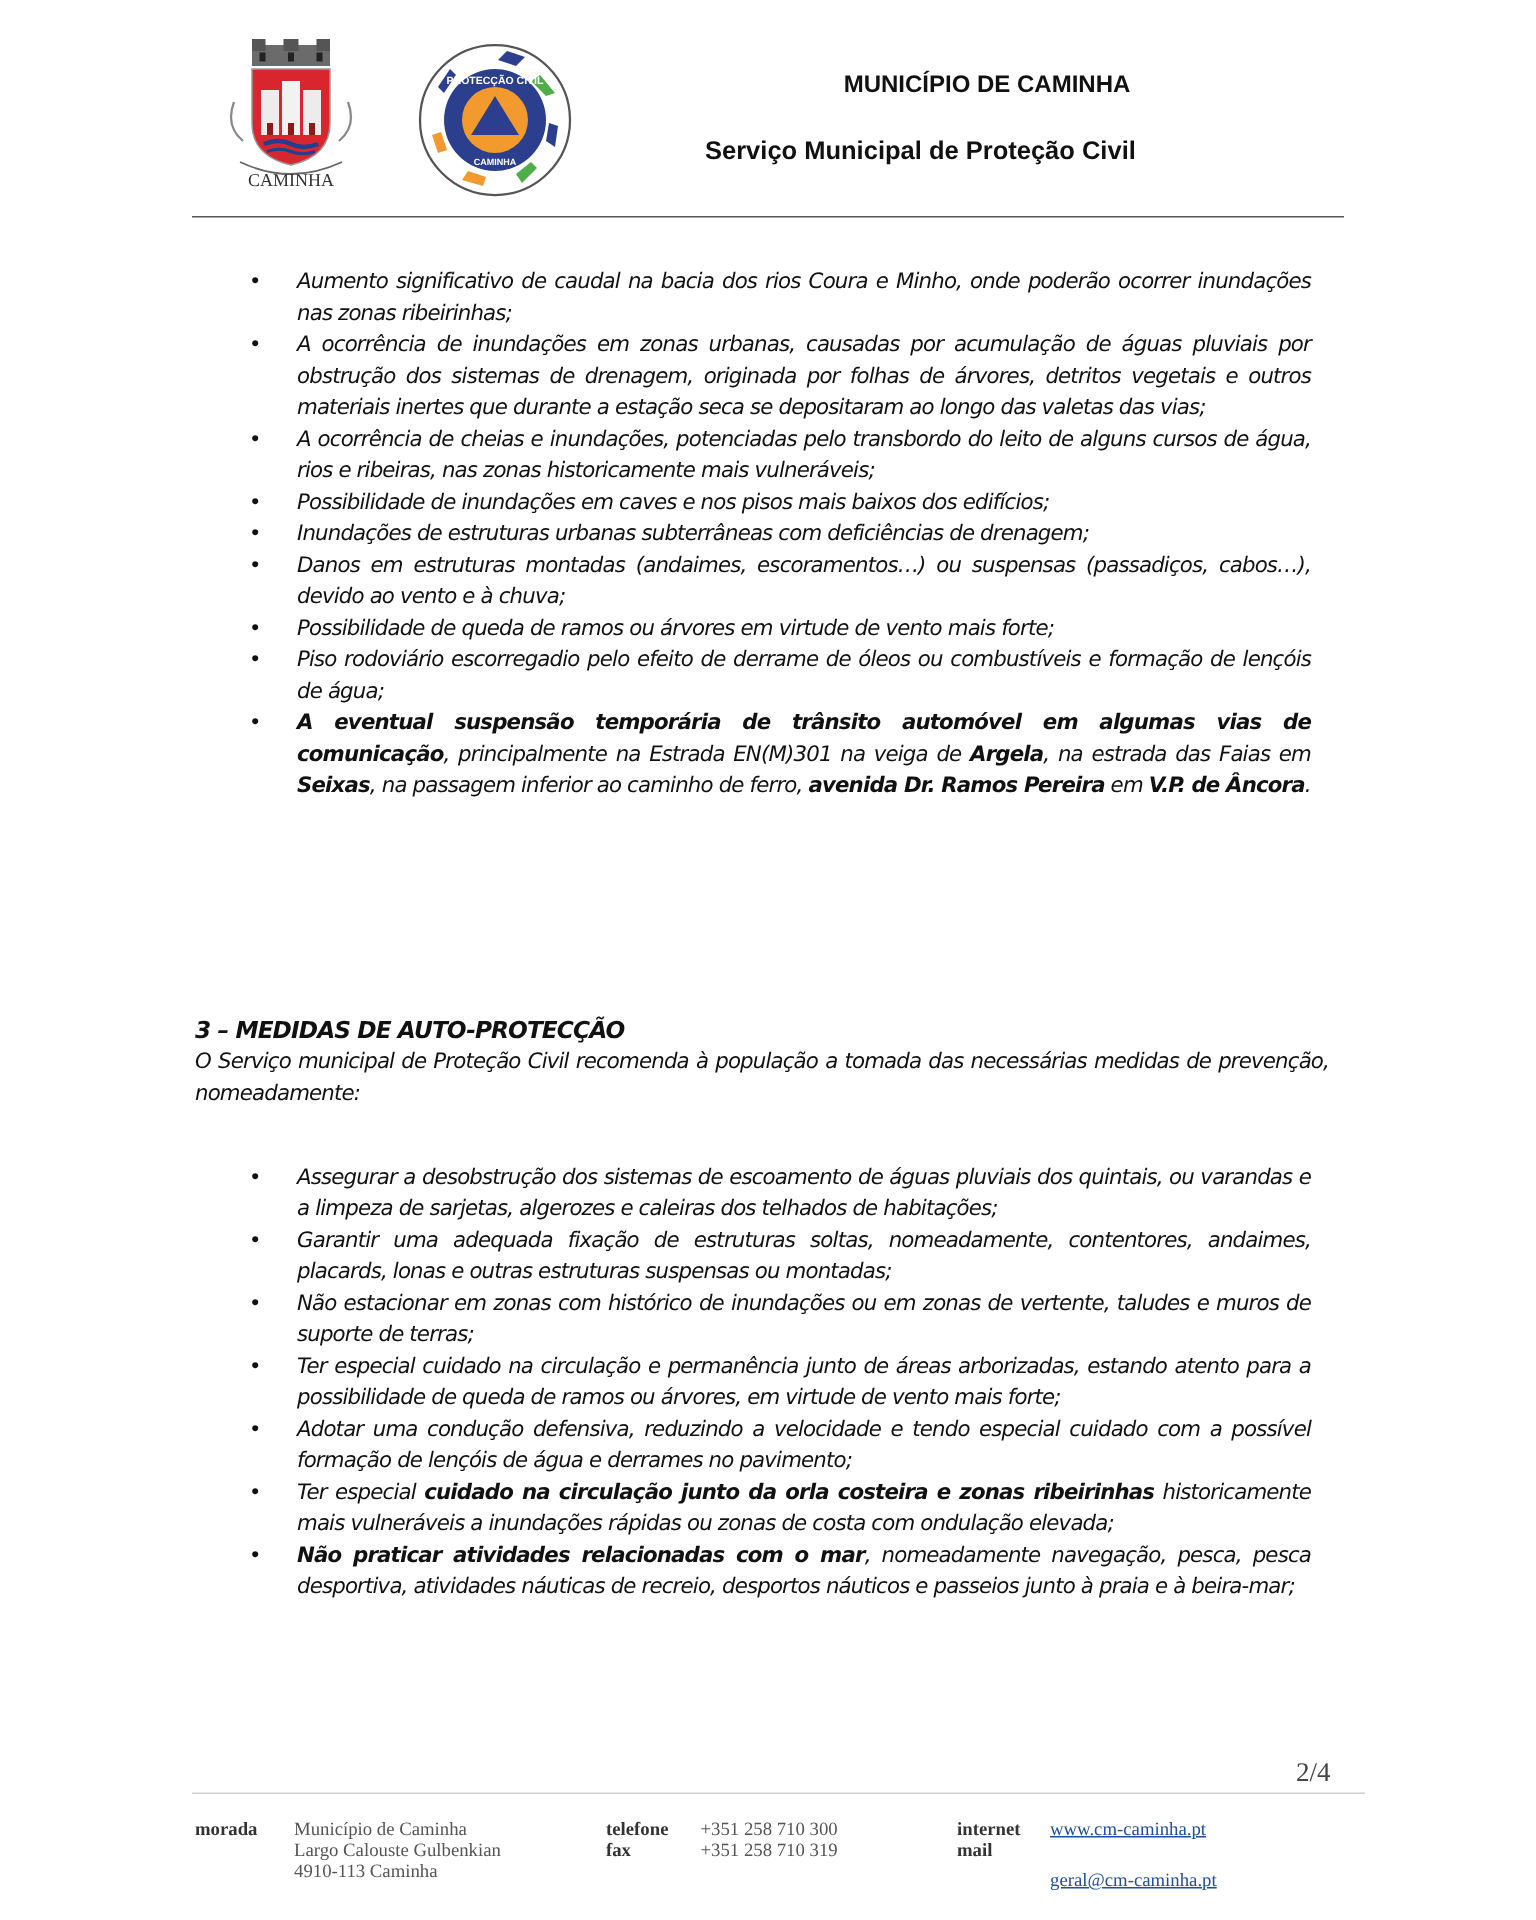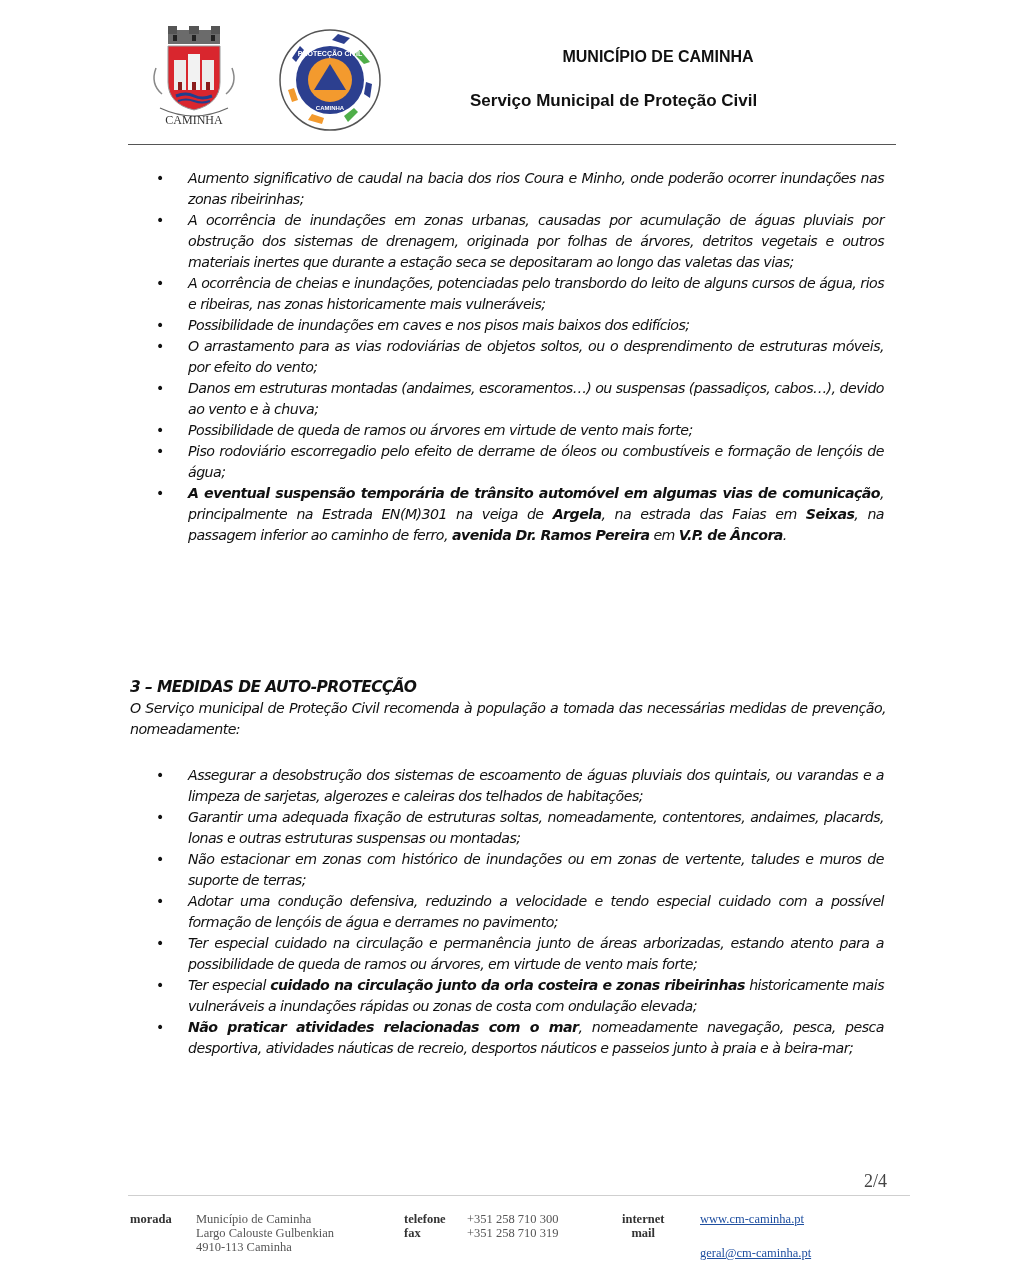--- a/index.html
+++ b/index.html
@@ -12,21 +12,21 @@
   .hdr-title { position:absolute; left:520px; top:48px; width:276px; text-align:center;
     font-family:"Liberation Sans", sans-serif; font-weight:bold; font-size:16px; }
   .hdr-sub { position:absolute; left:470px; top:91px; width:376px; text-align:left;
     font-family:"Liberation Sans", sans-serif; font-weight:bold; font-size:17px; }
   .hdr-rule { position:absolute; left:128px; top:144px; width:768px; height:1px; background:#555; }
 
   
   .body { position:absolute; left:130px; width:756px;
     font-family:"DejaVu Sans", sans-serif; font-style:italic; font-size:14.2px; line-height:21px;
     letter-spacing:-0.55px; }
-  ul.bul { list-style:none; margin:2px; padding:0; }
+  ul.bul { list-style:none; margin:12px; padding:0; }
   ul.bul li { position:relative; padding-left:56px; text-align:justify; }
   ul.bul li::before { content:"•"; position:absolute; left:24px; top:0; font-style:normal; font-size:14px; }
   .b { font-weight:bold; }
   .section-title { font-family:"DejaVu Sans", sans-serif; font-style:italic; font-weight:bold;
     font-size:15.5px; letter-spacing:-0.6px; margin:0; }
   .intro { text-align:justify; margin:0; }
 
   #list1 { top:166px; }
   #sec3 { top:677px; }
   #list2 { top:763px; }
@@ -88,61 +88,61 @@
   <div class="hdr-title">MUNICÍPIO DE CAMINHA</div>
   <div class="hdr-sub">Serviço Municipal de Proteção Civil</div>
   <div class="hdr-rule"></div>
 
   <div class="body" id="list1">
     <ul class="bul">
         <li><span>Aumento significativo de caudal na bacia dos rios Coura e Minho, onde poderão ocorrer inundações nas zonas ribeirinhas;</span></li>
         <li><span>A ocorrência de inundações em zonas urbanas, causadas por acumulação de águas pluviais por obstrução dos sistemas de drenagem, originada por folhas de árvores, detritos vegetais e outros materiais inertes que durante a estação seca se depositaram ao longo das valetas das vias;</span></li>
         <li><span>A ocorrência de cheias e inundações, potenciadas pelo transbordo do leito de alguns cursos de água, rios e ribeiras, nas zonas historicamente mais vulneráveis;</span></li>
         <li><span>Possibilidade de inundações em caves e nos pisos mais baixos dos edifícios;</span></li>
-        <li><span>O arrastamento para as vias rodoviárias de objetos soltos, ou o desprendimento de estruturas móveis, por efeito do vento;</span></li>
+        <li><span>Inundações de estruturas urbanas subterrâneas com deficiências de drenagem;</span></li>
         <li><span>Danos em estruturas montadas (andaimes, escoramentos…) ou suspensas (passadiços, cabos…), devido ao vento e à chuva;</span></li>
         <li><span>Possibilidade de queda de ramos ou árvores em virtude de vento mais forte;</span></li>
         <li><span>Piso rodoviário escorregadio pelo efeito de derrame de óleos ou combustíveis e formação de lençóis de água;</span></li>
         <li><span class="b">A eventual suspensão temporária de trânsito automóvel em algumas vias de comunicação</span><span>, principalmente na Estrada EN(M)301 na veiga de </span><span class="b">Argela</span><span>, na estrada das Faias em </span><span class="b">Seixas</span><span>, na passagem inferior ao caminho de ferro, </span><span class="b">avenida Dr. Ramos Pereira</span><span> em </span><span class="b">V.P. de Âncora</span><span>.</span></li>
       </ul>
   </div>
 
   <div class="body" id="sec3">
     <h2 class="section-title">3 – MEDIDAS DE AUTO-PROTECÇÃO</h2>
     <p class="intro">O Serviço municipal de Proteção Civil recomenda à população a tomada das necessárias medidas de prevenção, nomeadamente:</p>
   </div>
 
   <div class="body" id="list2">
     <ul class="bul">
         <li><span>Assegurar a desobstrução dos sistemas de escoamento de águas pluviais dos quintais, ou varandas e a limpeza de sarjetas, algerozes e caleiras dos telhados de habitações;</span></li>
         <li><span>Garantir uma adequada fixação de estruturas soltas, nomeadamente, contentores, andaimes, placards, lonas e outras estruturas suspensas ou montadas;</span></li>
         <li><span>Não estacionar em zonas com histórico de inundações ou em zonas de vertente, taludes e muros de suporte de terras;</span></li>
+        <li><span>Ter especial cuidado na circulação e permanência junto de áreas arborizadas, estando atento para a possibilidade de queda de ramos ou árvores, em virtude de vento mais forte;</span></li>
         <li><span>Adotar uma condução defensiva, reduzindo a velocidade e tendo especial cuidado com a possível formação de lençóis de água e derrames no pavimento;</span></li>
-        <li><span>Ter especial cuidado na circulação e permanência junto de áreas arborizadas, estando atento para a possibilidade de queda de ramos ou árvores, em virtude de vento mais forte;</span></li>
         <li><span>Ter especial </span><span class="b">cuidado na circulação junto da orla costeira e zonas ribeirinhas</span><span> historicamente mais vulneráveis a inundações rápidas ou zonas de costa com ondulação elevada;</span></li>
         <li><span class="b">Não praticar atividades relacionadas com o mar</span><span>, nomeadamente navegação, pesca, pesca desportiva, atividades náuticas de recreio, desportos náuticos e passeios junto à praia e à beira-mar;</span></li>
       </ul>
   </div>
 
   <div class="ftr-rule"></div>
   <div class="ftr" style="left:130px; top:1212px;"><span class="lbl">morada</span></div>
   <div class="ftr" style="left:196px; top:1212px;">
     <div>Município de Caminha</div>
     <div>Largo Calouste Gulbenkian</div>
     <div>4910-113 Caminha</div>
   </div>
   <div class="ftr" style="left:404px; top:1212px;">
     <div class="lbl">telefone</div>
     <div class="lbl">fax</div>
   </div>
   <div class="ftr" style="left:467px; top:1212px;">
     <div>+351 258 710 300</div>
     <div>+351 258 710 319</div>
   </div>
-  <div class="ftr" style="left:622px; top:1212px;text-align:center;">
+  <div class="ftr" style="left:638px; top:1212px;">
     <div class="lbl">internet</div>
     <div class="lbl">mail</div>
   </div>
   <div class="ftr" style="left:700px; top:1212px;">
     <div><a>www.cm-caminha.pt</a></div>
     <div style="margin-top:20px;"><a>geral@cm-caminha.pt</a></div>
   </div>
   <div class="pnum">2/4</div>
 
 </div>

